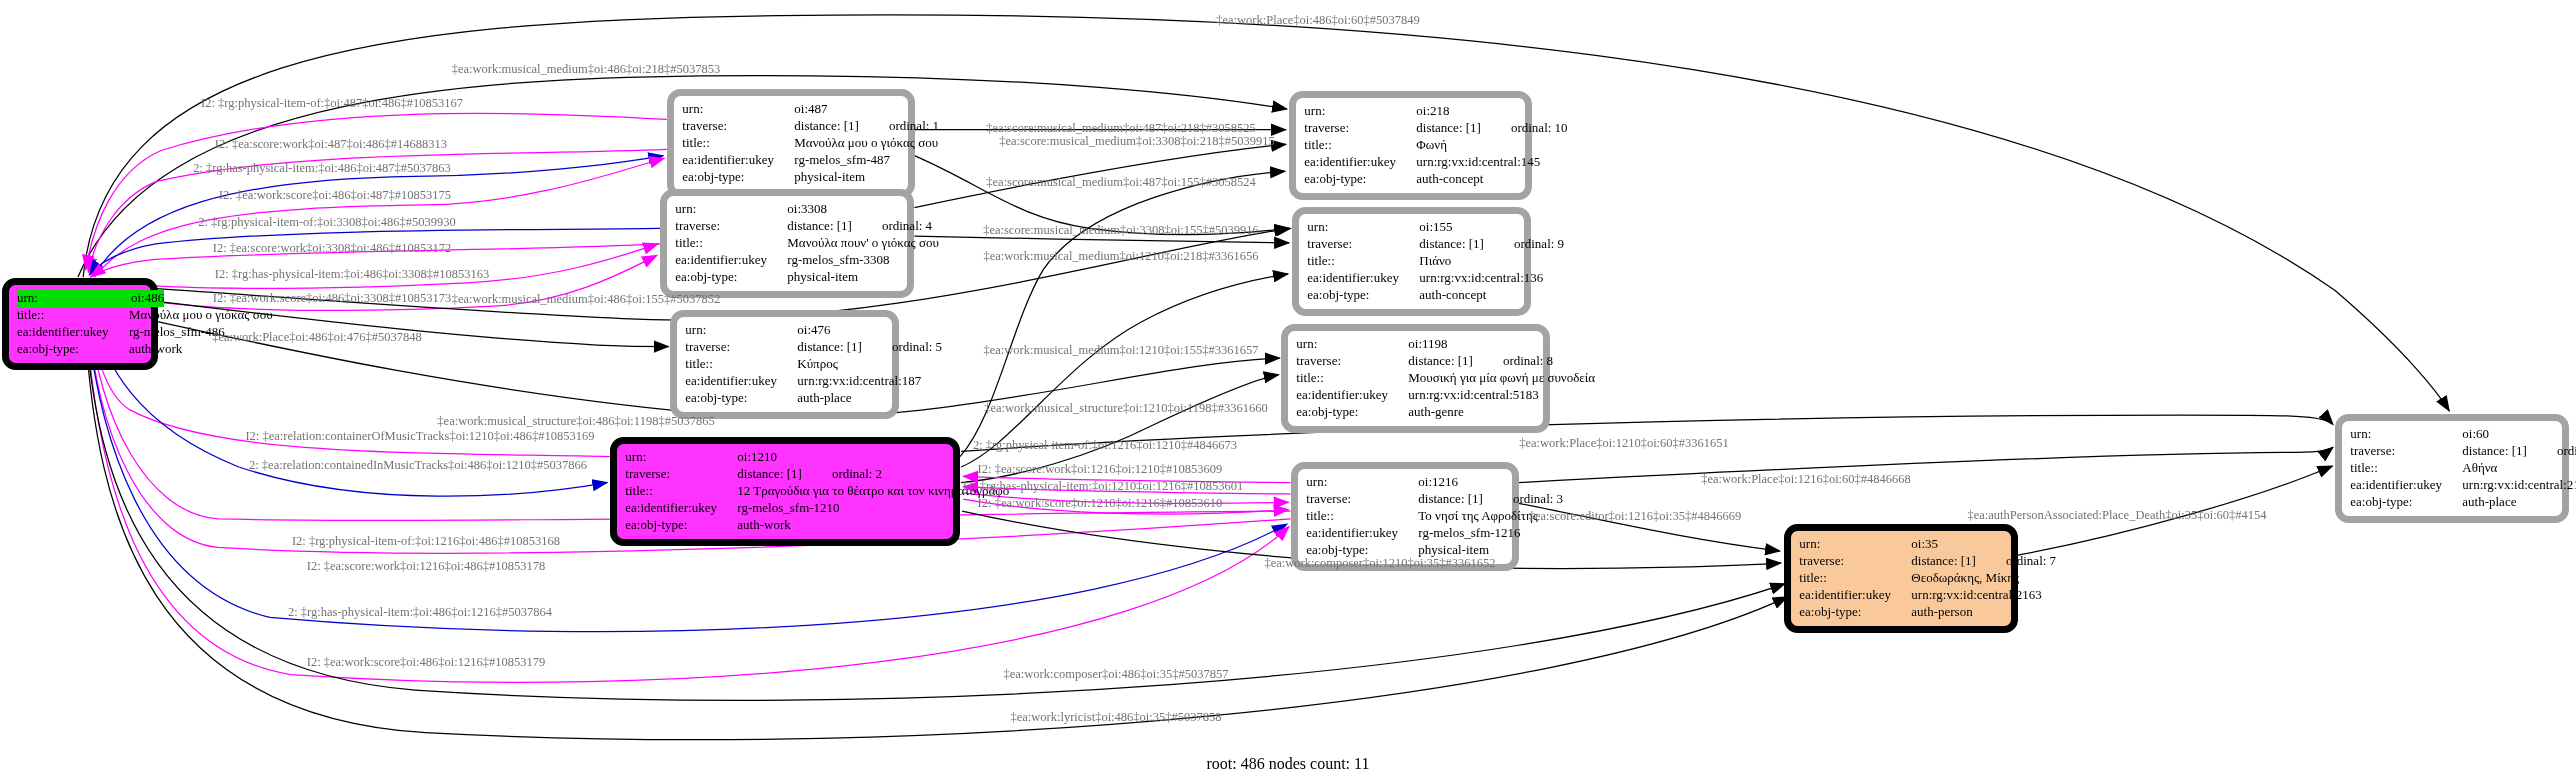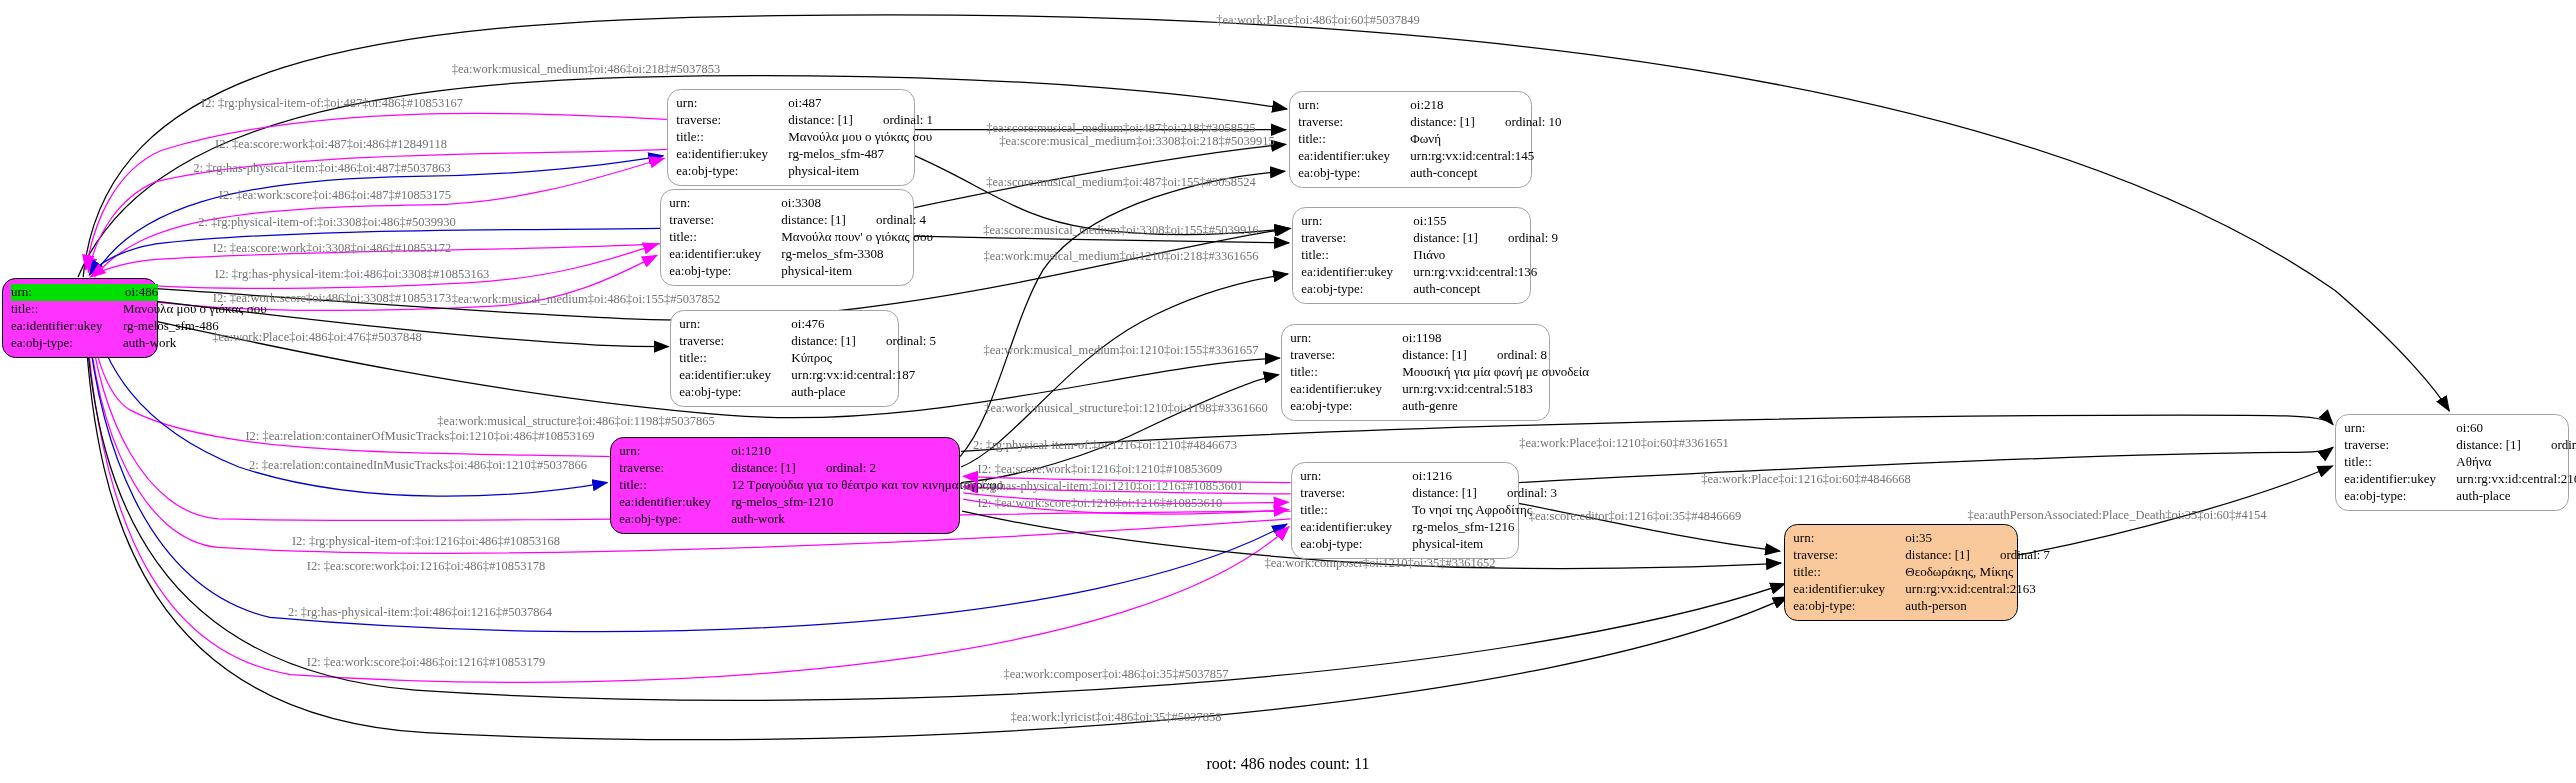--- a/index.html
+++ b/index.html
@@ -7,21 +7,21 @@
     font-family:"Liberation Serif", "DejaVu Serif", serif;
     width:2576px;height:783px;position:relative;overflow:hidden;
   }
   #canvas{position:absolute;left:0;top:0;width:2576px;height:783px;}
   svg#edges{position:absolute;left:0;top:0;width:2576px;height:783px;pointer-events:none;}
 
   
   .node{
     position:absolute;
     box-sizing:border-box;
-    border:1px solid #a3a3a3;
+    border:7px solid #a3a3a3;
     border-radius:13.5px;
     background:#ffffff;
     padding:5.2px 8.3px 5.2px 8.3px;
     font-size:13px;
     line-height:1.30;
     color:#000000;
     white-space:nowrap;
   }
   .node.root{background:#ff33ff;border-color:#000;}
   .node.work{background:#ff33ff;border-color:#000;}
@@ -391,21 +391,21 @@
       </div>
     <div class="row">
       <span class="k">ea:obj-type:</span>
       <span class="v">auth-place</span>
       </div>
   </div>
 
   <div class="elabel c" style="left:1318px;top:13.5px;">‡ea:work:Place‡oi:486‡oi:60‡#5037849</div>
   <div class="elabel c" style="left:586px;top:63px;">‡ea:work:musical_medium‡oi:486‡oi:218‡#5037853</div>
   <div class="elabel c" style="left:332px;top:97px;">I2: ‡rg:physical-item-of:‡oi:487‡oi:486‡#10853167</div>
-  <div class="elabel c" style="left:331px;top:138px;">I2: ‡ea:score:work‡oi:487‡oi:486‡#12849118</div>
+  <div class="elabel c" style="left:331px;top:138px;">I2: ‡ea:score:work‡oi:487‡oi:486‡#14688313</div>
   <div class="elabel c" style="left:322px;top:162px;">2: ‡rg:has-physical-item:‡oi:486‡oi:487‡#5037863</div>
   <div class="elabel c" style="left:335px;top:189px;text-align:center;">I2: ‡ea:work:score‡oi:486‡oi:487‡#10853175</div>
   <div class="elabel c" style="left:327px;top:216px;">2: ‡rg:physical-item-of:‡oi:3308‡oi:486‡#5039930</div>
   <div class="elabel c" style="left:332px;top:242px;">I2: ‡ea:score:work‡oi:3308‡oi:486‡#10853172</div>
   <div class="elabel c" style="left:327px;top:268px;margin-left:25px;">I2: ‡rg:has-physical-item:‡oi:486‡oi:3308‡#10853163</div>
   <div class="elabel c" style="left:332px;top:292px;">I2: ‡ea:work:score‡oi:486‡oi:3308‡#10853173</div>
   <div class="elabel c" style="left:586px;top:293px;">‡ea:work:musical_medium‡oi:486‡oi:155‡#5037852</div>
   <div class="elabel c" style="left:317px;top:331px;">‡ea:work:Place‡oi:486‡oi:476‡#5037848</div>
   <div class="elabel c" style="left:576px;top:415px;">‡ea:work:musical_structure‡oi:486‡oi:1198‡#5037865</div>
   <div class="elabel c" style="left:1121px;top:122px;">‡ea:score:musical_medium‡oi:487‡oi:218‡#3058525</div>

